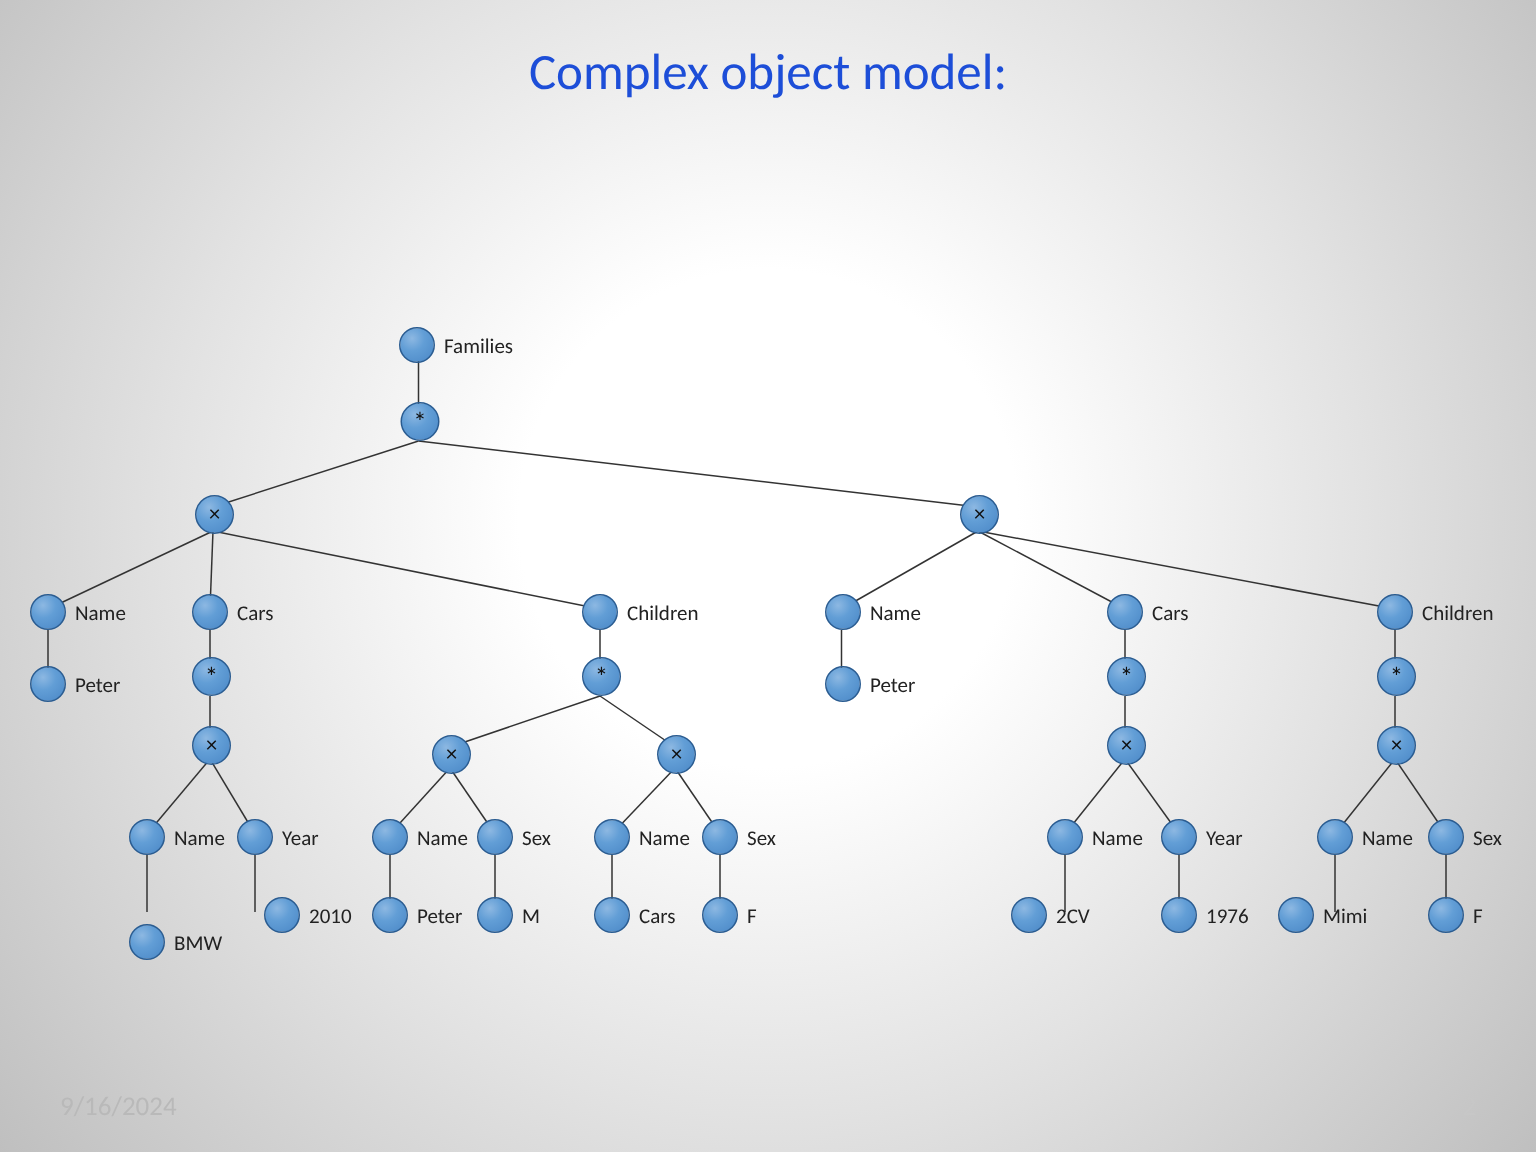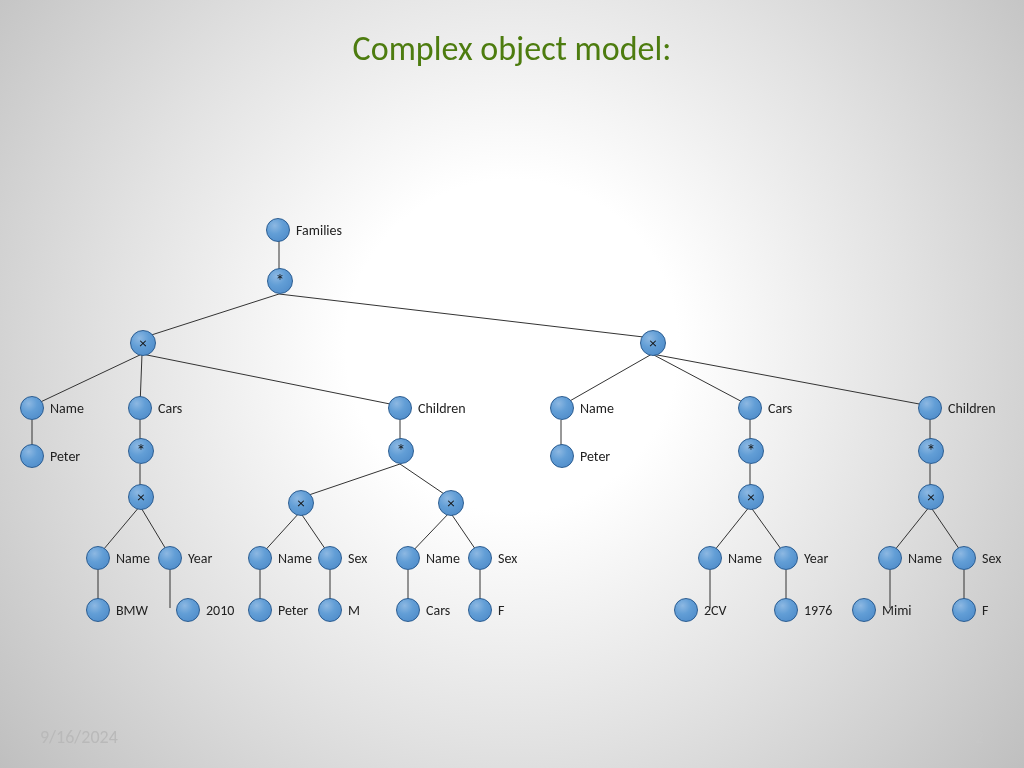--- a/index.html
+++ b/index.html
@@ -7,21 +7,21 @@
     padding: 0;
     width: 1024px;
     height: 768px;
     font-family: Calibri, Arial, sans-serif;
     background: radial-gradient(circle at 50% 45%, #ffffff 0%, #ffffff 25%, #e2e2e2 60%, #bfbfbf 100%);
     overflow: hidden;
   }
   .title {
     text-align: center;
     font-size: 34px;
-    color: #4d7c0f;
+    color: #1d4ed8;
     padding-top: 28px;
     line-height: 1.25;
   }
   svg { position: absolute; top: 0; left: 0; }
   .node {
     position: absolute;
     display: inline-flex;
     align-items: center;
     color: #222;
     font-size: 14px;
@@ -247,21 +247,21 @@
   </div>
 <div class="node" style="left:878px; top:546px;">
     <span class="dot"></span>
     <span>Name</span>
   </div>
 <div class="node" style="left:952px; top:546px;">
     <span class="dot"></span>
     <span>Sex</span>
   </div>
 
-<div class="node" style="left:86px;  top:598px;">
+<div class="node" style="left:86px;  top:616px;">
     <span class="dot"></span>
     <span>BMW</span>
   </div>
 <div class="node" style="left:176px; top:598px;">
     <span class="dot"></span>
     <span>2010</span>
   </div>
 <div class="node" style="left:248px; top:598px;">
     <span class="dot"></span>
     <span>Peter</span>

